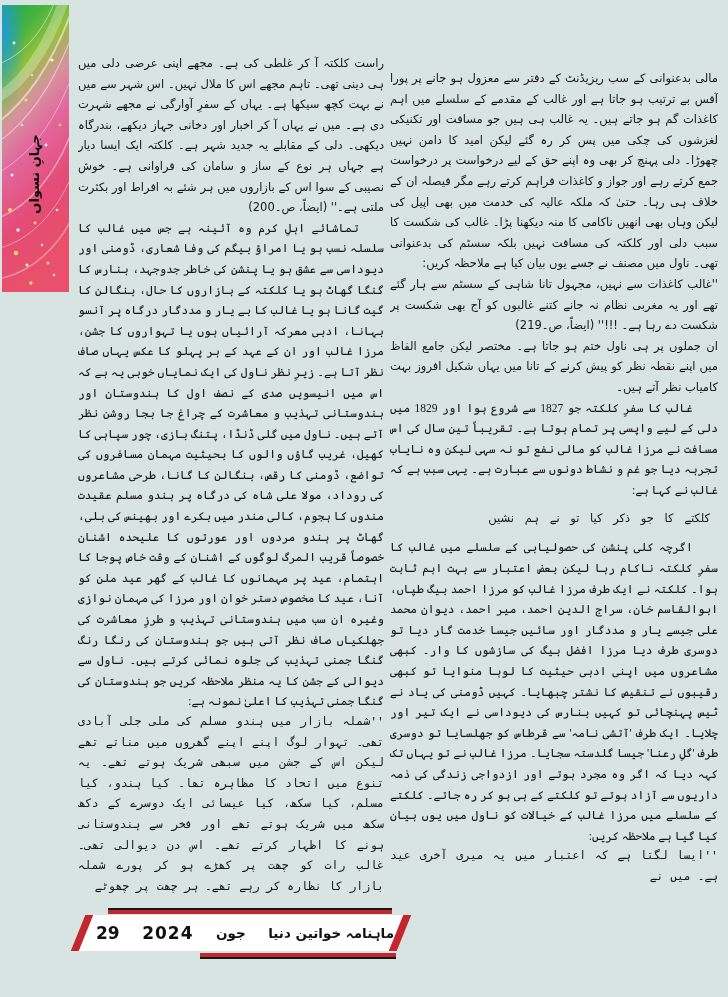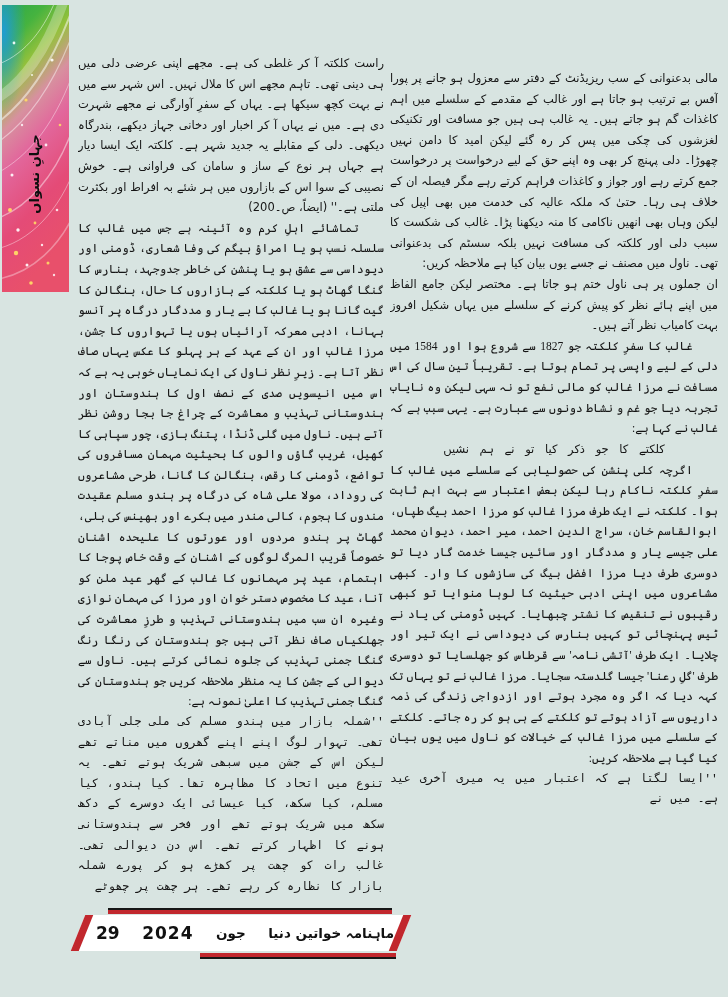--- a/index.html
+++ b/index.html
@@ -26,21 +26,21 @@
     position:absolute;direction:rtl;text-align:justify;
     color:#151515;font-size:11.5px;line-height:20.6px;
     overflow:hidden;
   }
   .col-left{left:78px;top:53px;width:306px;height:842px;}
   .col-right{left:390px;top:68px;width:328px;height:898px;}
   .col p{margin:0;}
   .indent{text-indent:2.2em;font-family:Liberation Serif, serif;}
   .quote{margin:2px 30px 2px 24px;}
   .quote-wide{margin:2px 16px 2px 8px;font-family:Liberation Mono, monospace;}
-  .verse{text-align:center;word-spacing:7px;margin:0 8px;}
+  .verse{text-align:right;word-spacing:7px;margin:8px 8px;}
   .verse div{line-height:21px;}
 
   
   .footer{position:absolute;left:58px;top:904px;width:362px;height:62px;}
   .footer-topline{
     position:absolute;left:50px;top:4px;width:284px;height:4px;
     background:#c1272d;border-top:2px solid #161616;
   }
   .footer-band{
     position:absolute;left:20px;top:11px;width:310px;height:36px;
@@ -119,22 +119,23 @@
         <circle cx="14" cy="248" r="2.2" opacity="0.95"></circle>
           <circle cx="46" cy="258" r="1.5" opacity="0.9"></circle>
         <circle cx="29" cy="278" r="1.8" opacity="0.95"></circle>
       </g>
     </svg>
     <div class="strip-label">جہانِ نسواں</div>
   </div>
 
   <div class="col col-right">
     <p>مالی بدعنوانی کے سب ریزیڈنٹ کے دفتر سے معزول ہو جانے پر پورا آفس بے ترتیب ہو جاتا ہے اور غالب کے مقدمے کے سلسلے میں اہم کاغذات گم ہو جاتے ہیں۔ یہ غالب ہی ہیں جو مسافت اور تکنیکی لغزشوں کی چکی میں پس کر رہ گئے لیکن امید کا دامن نہیں چھوڑا۔ دلی پہنچ کر بھی وہ اپنے حق کے لیے درخواست پر درخواست جمع کرتے رہے اور جواز و کاغذات فراہم کرتے رہے مگر فیصلہ ان کے خلاف ہی رہا۔ حتیٰ کہ ملکہ عالیہ کی خدمت میں بھی اپیل کی لیکن وہاں بھی انھیں ناکامی کا منہ دیکھنا پڑا۔ غالب کی شکست کا سبب دلی اور کلکتہ کی مسافت نہیں بلکہ سسٹم کی بدعنوانی تھی۔ ناول میں مصنف نے جسے یوں بیان کیا ہے ملاحظہ کریں:</p>
-    <p>ان جملوں پر ہی ناول ختم ہو جاتا ہے۔ مختصر لیکن جامع الفاظ میں اپنے ہائے نظر کو پیش کرنے کے سلسلے میں یہاں شکیل افروز بہت کامیاب نظر آتے ہیں۔</p>
-    <p class="indent">غالب کا سفرِ کلکتہ جو 1827 سے شروع ہوا اور 1584 میں دلی کے لیے واپسی پر تمام ہوتا ہے۔ تقریباً تین سال کی اس مسافت نے مرزا غالب کو مالی نفع تو نہ سہی لیکن وہ نایاب تجربہ دیا جو غم و نشاط دونوں سے عبارت ہے۔ یہی سبب ہے کہ غالب نے کہا ہے:</p>
+    <p class="quote">''غالب کاغذات سے نہیں، مجہول تانا شاہی کے سسٹم سے ہار گئے تھے اور یہ مغربی نظام نہ جانے کتنے غالبوں کو آج بھی شکست پر شکست دے رہا ہے۔ !!!'' (ایضاً، ص۔219)</p>
+    <p>ان جملوں پر ہی ناول ختم ہو جاتا ہے۔ مختصر لیکن جامع الفاظ میں اپنے نقطہ نظر کو پیش کرنے کے تانا میں یہاں شکیل افروز بہت کامیاب نظر آتے ہیں۔</p>
+    <p class="indent">غالب کا سفرِ کلکتہ جو 1827 سے شروع ہوا اور 1829 میں دلی کے لیے واپسی پر تمام ہوتا ہے۔ تقریباً تین سال کی اس مسافت نے مرزا غالب کو مالی نفع تو نہ سہی لیکن وہ نایاب تجربہ دیا جو غم و نشاط دونوں سے عبارت ہے۔ یہی سبب ہے کہ غالب نے کہا ہے:</p>
     <div class="verse">
       <div>کلکتے کا جو ذکر کیا تو نے ہم نشیں</div>
     </div>
     <p class="indent">اگرچہ کلی پنشن کی حصولیابی کے سلسلے میں غالب کا سفرِ کلکتہ ناکام رہا لیکن بعض اعتبار سے بہت اہم ثابت ہوا۔ کلکتہ نے ایک طرف مرزا غالب کو مرزا احمد بیگ طپاں، ابوالقاسم خان، سراج الدین احمد، میر احمد، دیوان محمد علی جیسے یار و مددگار اور سائیں جیسا خدمت گار دیا تو دوسری طرف دیا مرزا افضل بیگ کی سازشوں کا وار۔ کبھی مشاعروں میں اپنی ادبی حیثیت کا لوہا منوایا تو کبھی رقیبوں نے تنقیص کا نشتر چبھایا۔ کہیں ڈومنی کی یاد نے ٹیس پہنچائی تو کہیں بنارس کی دیوداسی نے ایک تیر اور چلایا۔ ایک طرف 'آتشی نامہ' سے قرطاس کو جھلسایا تو دوسری طرف 'گلِ رعنا' جیسا گلدستہ سجایا۔ مرزا غالب نے تو یہاں تک کہہ دیا کہ اگر وہ مجرد ہوتے اور ازدواجی زندگی کی ذمہ داریوں سے آزاد ہوتے تو کلکتے کے ہی ہو کر رہ جاتے۔ کلکتے کے سلسلے میں مرزا غالب کے خیالات کو ناول میں یوں بیان کیا گیا ہے ملاحظہ کریں:</p>
     <p class="quote-wide">''ایسا لگتا ہے کہ اعتبار میں یہ میری آخری عید ہے۔ میں نے</p>
   </div>
 
   <div class="col col-left">
     <p>راست کلکتہ آ کر غلطی کی ہے۔ مجھے اپنی عرضی دلی میں ہی دینی تھی۔ تاہم مجھے اس کا ملال نہیں۔ اس شہر سے میں نے بہت کچھ سیکھا ہے۔ یہاں کے سفرِ آوارگی نے مجھے شہرت دی ہے۔ میں نے یہاں آ کر اخبار اور دخانی جہاز دیکھے، بندرگاہ دیکھی۔ دلی کے مقابلے یہ جدید شہر ہے۔ کلکتہ ایک ایسا دیار ہے جہاں ہر نوع کے ساز و سامان کی فراوانی ہے۔ خوش نصیبی کے سوا اس کے بازاروں میں ہر شئے بہ افراط اور بکثرت ملتی ہے۔'' (ایضاً، ص۔200)</p>
     <p class="indent">تماشائے اہلِ کرم وہ آئینہ ہے جس میں غالب کا سلسلہ نسب ہو یا امراؤ بیگم کی وفا شعاری، ڈومنی اور دیوداسی سے عشق ہو یا پنشن کی خاطر جدوجہد، بنارس کا گنگا گھاٹ ہو یا کلکتہ کے بازاروں کا حال، بنگالن کا گیت گانا ہو یا غالب کا بے یار و مددگار درگاہ پر آنسو بہانا، ادبی معرکہ آرائیاں ہوں یا تہواروں کا جشن، مرزا غالب اور ان کے عہد کے ہر پہلو کا عکس یہاں صاف نظر آتا ہے۔ زیرِ نظر ناول کی ایک نمایاں خوبی یہ ہے کہ اس میں انیسویں صدی کے نصف اول کا ہندوستان اور ہندوستانی تہذیب و معاشرت کے چراغ جا بجا روشن نظر آتے ہیں۔ ناول میں گلی ڈنڈا، پتنگ بازی، چور سپاہی کا کھیل، غریب گاؤں والوں کا بحیثیت مہمان مسافروں کی تواضع، ڈومنی کا رقص، بنگالن کا گانا، طرحی مشاعروں کی روداد، مولا علی شاہ کی درگاہ پر ہندو مسلم عقیدت مندوں کا ہجوم، کالی مندر میں بکرے اور بھینس کی بلی، گھاٹ پر ہندو مردوں اور عورتوں کا علیحدہ اشنان خصوصاً قریب المرگ لوگوں کے اشنان کے وقت خاص پوجا کا اہتمام، عید پر مہمانوں کا غالب کے گھر عید ملن کو آنا، عید کا مخصوص دستر خوان اور مرزا کی مہمان نوازی وغیرہ ان سب میں ہندوستانی تہذیب و طرزِ معاشرت کی جھلکیاں صاف نظر آتی ہیں جو ہندوستان کی رنگا رنگ گنگا جمنی تہذیب کی جلوہ نمائی کرتے ہیں۔ ناول سے دیوالی کے جشن کا یہ منظر ملاحظہ کریں جو ہندوستان کی گنگا جمنی تہذیب کا اعلیٰ نمونہ ہے:</p>

